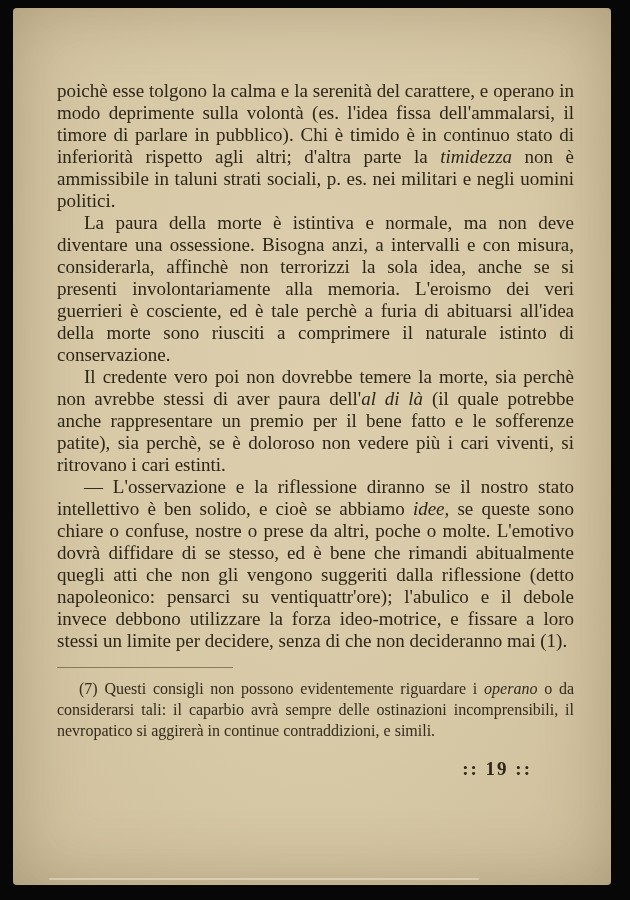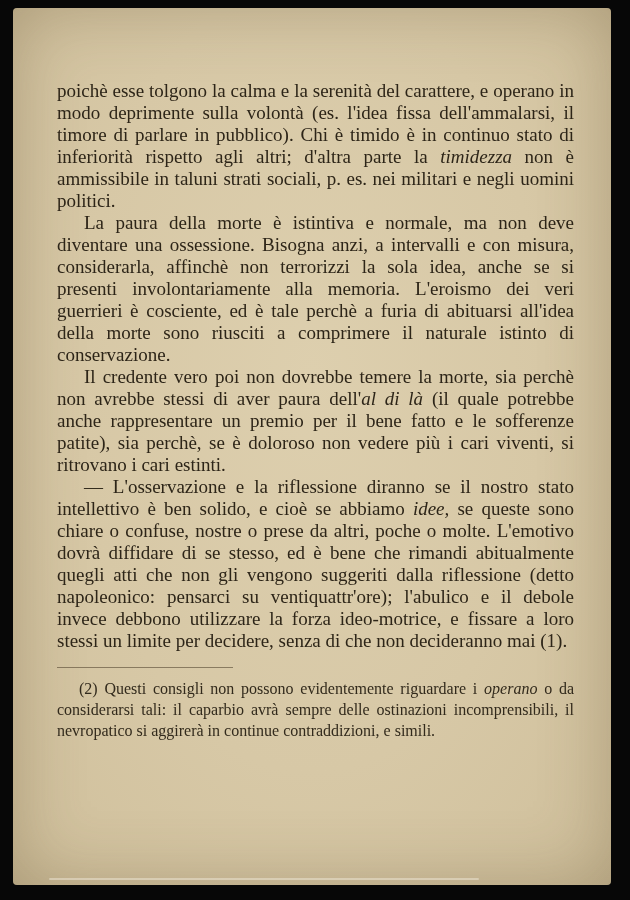--- a/index.html
+++ b/index.html
@@ -74,19 +74,20 @@
       <p class="para"><span>poichè esse tolgono la calma e la serenità del carattere, e operano in modo deprimente sulla volontà (es. l'idea fissa dell'ammalarsi, il timore di parlare in pubblico). Chi è timido è in continuo stato di inferiorità rispetto agli altri; d'altra parte la </span><span class="italic">timidezza</span><span> non è ammissibile in taluni strati sociali, p. es. nei militari e negli uomini politici.</span></p>
 
       <p class="para indent"><span>La paura della morte è istintiva e normale, ma non deve diventare una ossessione. Bisogna anzi, a intervalli e con misura, considerarla, affinchè non terrorizzi la sola idea, anche se si presenti involontariamente alla memoria. L'eroismo dei veri guerrieri è cosciente, ed è tale perchè a furia di abituarsi all'idea della morte sono riusciti a comprimere il naturale istinto di conservazione.</span></p>
 
       <p class="para indent"><span>Il credente vero poi non dovrebbe temere la morte, sia perchè non avrebbe stessi di aver paura dell'</span><span class="italic">al di là</span><span> (il quale potrebbe anche rappresentare un premio per il bene fatto e le sofferenze patite), sia perchè, se è doloroso non vedere più i cari viventi, si ritrovano i cari estinti.</span></p>
 
       <p class="para indent"><span>— L'osservazione e la riflessione diranno se il nostro stato intellettivo è ben solido, e cioè se abbiamo </span><span class="italic">idee,</span><span> se queste sono chiare o confuse, nostre o prese da altri, poche o molte. L'emotivo dovrà diffidare di se stesso, ed è bene che rimandi abitualmente quegli atti che non gli vengono suggeriti dalla riflessione (detto napoleonico: pensarci su ventiquattr'ore); l'abulico e il debole invece debbono utilizzare la forza ideo-motrice, e fissare a loro stessi un limite per decidere, senza di che non decideranno mai (1).</span></p>
 
       <div class="footnote-rule"></div>
 
-      <p class="footnote"><span>(2) Questi consigli non possono evidentemente riguardare i </span><span class="italic">operano</span><span> o da considerarsi tali: il caparbio avrà sempre delle ostinazioni incomprensibili, il nevropatico si aggirerà in continue contraddizioni, e simili.</span></p>
+      <p class="footnote"><span>(7) Questi consigli non possono evidentemente riguardare i </span><span class="italic">operano</span><span> o da considerarsi tali: il caparbio avrà sempre delle ostinazioni incomprensibili, il nevropatico si aggirerà in continue contraddizioni, e simili.</span></p>
 
+      <div class="page-number">:: 19 ::</div>
 
     </div>
     <div class="scan-edge-bottom"></div>
   </div>
 </div>
 
 </body></html>

